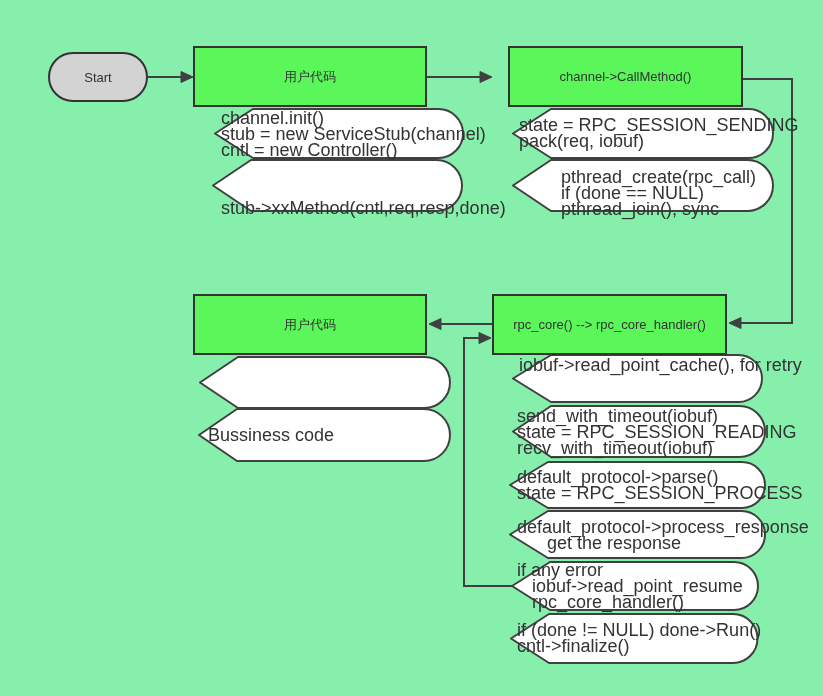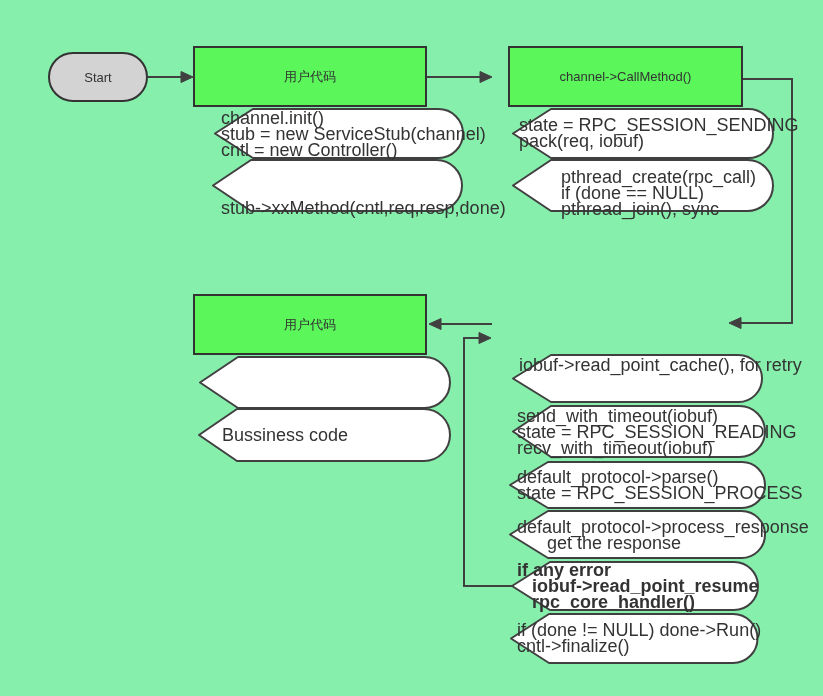--- a/index.html
+++ b/index.html
@@ -85,40 +85,43 @@
   </div>
 
   <div class="node green" style="left:508px; top:46px; width:235px; height:61px;">
     <span>channel-&gt;CallMethod()</span>
   </div>
 
   <div class="node green" style="left:193px; top:294px; width:234px; height:61px;">
     <span>用户代码</span>
   </div>
 
+  <div class="node green" style="left:492px; top:294px; width:235px; height:61px;">
+    <span>rpc_core() --&gt; rpc_core_handler()</span>
+  </div>
 
   <div class="ann" style="left:221px; top:110px;">channel.init()
 stub = new ServiceStub(channel)
 cntl = new Controller()</div>
   <div class="ann" style="left:221px; top:178px;margin-top:22px;">stub-&gt;xxMethod(cntl,req,resp,done)</div>
 
   <div class="ann" style="left:519px; top:117px;">state = RPC_SESSION_SENDING
 pack(req, iobuf)</div>
   <div class="ann" style="left:519px; top:169px;margin-left:42px;">pthread_create(rpc_call)
 if (done == NULL) pthread_join(), sync</div>
 
-  <div class="ann" style="left:208px; top:427px;margin-left:14px;">Bussiness code</div>
+  <div class="ann" style="left:208px; top:427px;">Bussiness code</div>
 
   <div class="ann" style="left:519px; top:357px;">iobuf-&gt;read_point_cache(), for retry</div>
   <div class="ann" style="left:517px; top:408px;">send_with_timeout(iobuf)
 state = RPC_SESSION_READING
 recv_with_timeout(iobuf)</div>
   <div class="ann" style="left:517px; top:469px;">default_protocol-&gt;parse()
 state = RPC_SESSION_PROCESS</div>
   <div class="ann" style="left:517px; top:519px;">default_protocol-&gt;process_response
       get the response</div>
-  <div class="ann" style="left:517px; top:562px;font-weight:bold;">if any error
+  <div class="ann" style="left:517px; top:562px;">if any error
    iobuf-&gt;read_point_resume
    rpc_core_handler()</div>
   <div class="ann" style="left:517px; top:622px;">if (done != NULL) done-&gt;Run()
 cntl-&gt;finalize()</div>
 
 </div>
 
 </body></html>

